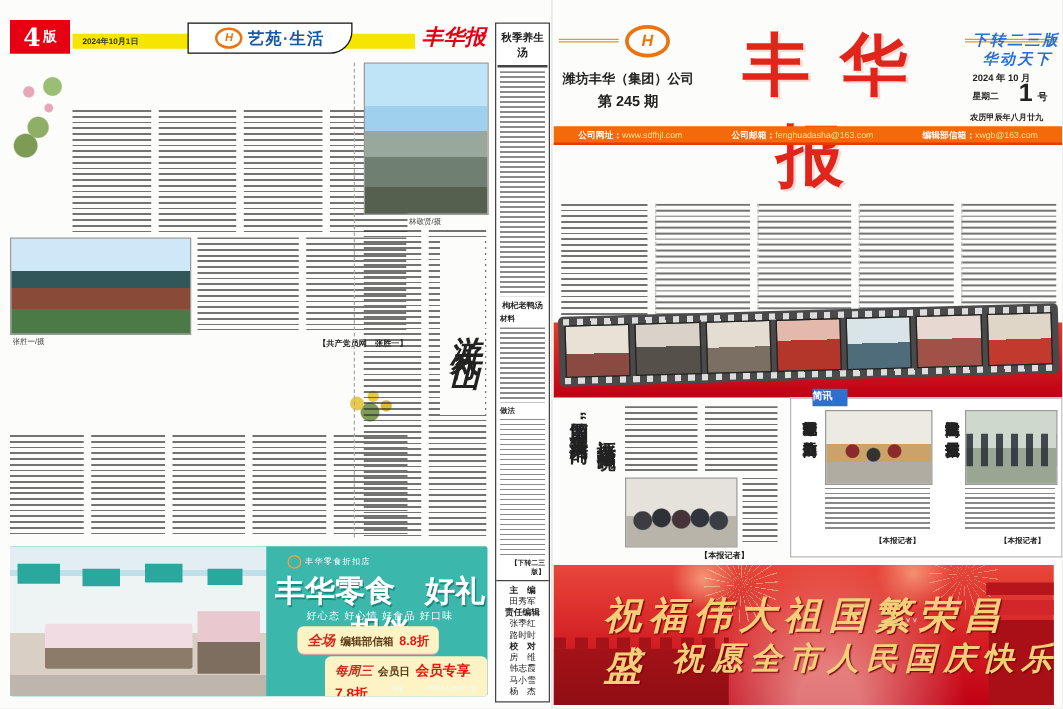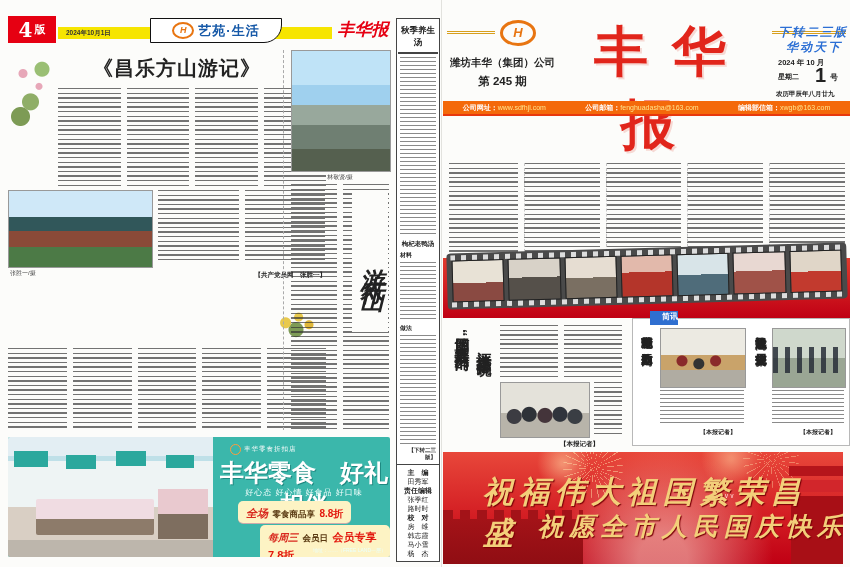--- a/index.html
+++ b/index.html
@@ -37,21 +37,20 @@
     <span style="color:#1558a7;font-weight:bold;font-size:13px;letter-spacing:1px;">艺苑·生活</span>
   </div>
   <div class="abs serif" style="left:332px;top:18px;width:62px;font-size:17px;font-weight:bold;font-style:italic;color:#e60012;text-align:center;">丰华报</div>
 
   <div class="abs" style="left:8px;top:52px;width:50px;height:86px;background:
        radial-gradient(circle at 30% 25%, #e7a7b8 0 4px, transparent 5px),
        radial-gradient(circle at 62% 40%, #e7a7b8 0 3px, transparent 4px),
        radial-gradient(circle at 45% 58%, #8fae67 0 8px, transparent 9px),
        radial-gradient(circle at 68% 20%, #9abf74 0 7px, transparent 8px),
        radial-gradient(circle at 25% 75%, #7d9b55 0 9px, transparent 10px);"></div>
-  <div class="abs serif" style="left:62px;top:55px;width:230px;text-align:center;font-size:20px;font-weight:bold;letter-spacing:1px;">《昌乐方山游记》</div>
   <div class="abs cols g6" style="left:58px;top:88px;width:268px;height:98px;">
     <div class="tx"></div>
     <div class="tx"></div>
     <div class="tx"></div>
     <div class="tx"></div>
   </div>
   <div class="abs" style="left:8px;top:190px;width:143px;height:76px;border:1px solid #999;background:
        linear-gradient(180deg,#cfe8f8 0 34%,#31575a 34% 52%,#8a4a38 52% 74%,#4c7a46 74% 100%);"></div>
   <div class="abs cap" style="left:10px;top:269px;">张胜一/摄</div>
   <div class="abs cols g6" style="left:158px;top:190px;width:167px;height:74px;">
@@ -117,21 +116,21 @@
       <div class="abs" style="left:150px;top:52px;width:50px;height:50px;background:linear-gradient(180deg,#e9c9cf 0 50%,#7e6e5f 50% 100%);"></div>
     </div>
     <div class="abs" style="left:222px;top:7px;display:flex;align-items:center;gap:3px;">
       <span style="display:inline-block;width:9px;height:9px;border:1.5px solid #ff9c3c;border-radius:50%;"></span>
       <span style="font-size:6.5px;color:#fdfdfd;letter-spacing:1px;">丰华零食折扣店</span>
     </div>
     <div class="abs serif" style="left:212px;top:20px;width:168px;text-align:center;font-size:24px;font-weight:bold;color:#ffffff;text-shadow:1px 1px 0 rgba(0,90,85,.5);">丰华零食　好礼相伴</div>
     <div class="abs" style="left:212px;top:50px;width:168px;text-align:center;font-size:8px;color:#f4fffd;letter-spacing:1px;">好心态 好心情 好食品 好口味</div>
     <div class="abs promo" style="left:230px;top:64px;">
       <span class="serif" style="color:#d8281e;font-weight:bold;font-style:italic;font-size:11px;">全场</span>
-      <span style="color:#5a3a12;font-size:8.5px;font-weight:bold;">零食商品享</span>
+      <span style="color:#5a3a12;font-size:8.5px;font-weight:bold;">编辑部信箱</span>
       <span style="color:#e3170d;font-size:10px;font-weight:bold;">8.8折</span>
     </div>
     <div class="abs promo" style="left:252px;top:88px;">
       <span class="serif" style="color:#d8281e;font-weight:bold;font-style:italic;font-size:10px;">每周三</span>
       <span style="color:#5a3a12;font-size:8.5px;font-weight:bold;">会员日</span>
       <span style="color:#e3170d;font-size:11px;font-weight:bold;">会员专享7.8折</span>
     </div>
     <div class="abs" style="left:212px;top:110px;width:166px;text-align:right;font-size:5px;color:#eafffb;">地址：……（FREE LAND一层）</div>
   </div>
 
@@ -196,21 +195,21 @@
        radial-gradient(circle at 15% 62%, #3c3c42 0 7px, transparent 8px),
        radial-gradient(circle at 32% 58%, #2e3238 0 7px, transparent 8px),
        radial-gradient(circle at 50% 60%, #44343a 0 7px, transparent 8px),
        radial-gradient(circle at 67% 58%, #30343c 0 7px, transparent 8px),
        radial-gradient(circle at 84% 62%, #3a3e44 0 7px, transparent 8px),
        linear-gradient(180deg,#e4e2da 0 55%,#b8b4aa 55% 100%);"></div>
   <div class="abs tx" style="left:594px;top:382px;width:28px;height:54px;"></div>
   <div class="abs credit" style="left:560px;top:440px;">【本报记者】</div>
 
   <div class="abs" style="left:632px;top:318px;width:216px;height:126px;border:1px solid #b8b8b8;background:#fff;"></div>
-  <div class="abs" style="left:650px;top:311px;width:28px;height:14px;background:#2f6fd0;color:#fff;font-size:8px;font-weight:bold;text-align:right;line-height:12px;">简讯</div>
+  <div class="abs" style="left:650px;top:311px;width:28px;height:14px;background:#2f6fd0;color:#fff;font-size:8px;font-weight:bold;text-align:left;line-height:12px;">简讯</div>
 
   <div class="abs vert" style="left:638px;top:328px;width:16px;height:108px;font-size:11.5px;font-weight:bold;">
     <span>规范考勤管理</span>
     <span style="display:inline-block;height:10px;"></span>
     <span>助力高效工作</span>
   </div>
   <div class="abs" style="left:660px;top:328px;width:84px;height:58px;border:1px solid #999;background:
        radial-gradient(circle at 25% 55%, #8a2a2a 0 5px, transparent 6px),
        radial-gradient(circle at 45% 60%, #333 0 5px, transparent 6px),
        radial-gradient(circle at 65% 55%, #8a2a2a 0 5px, transparent 6px),

